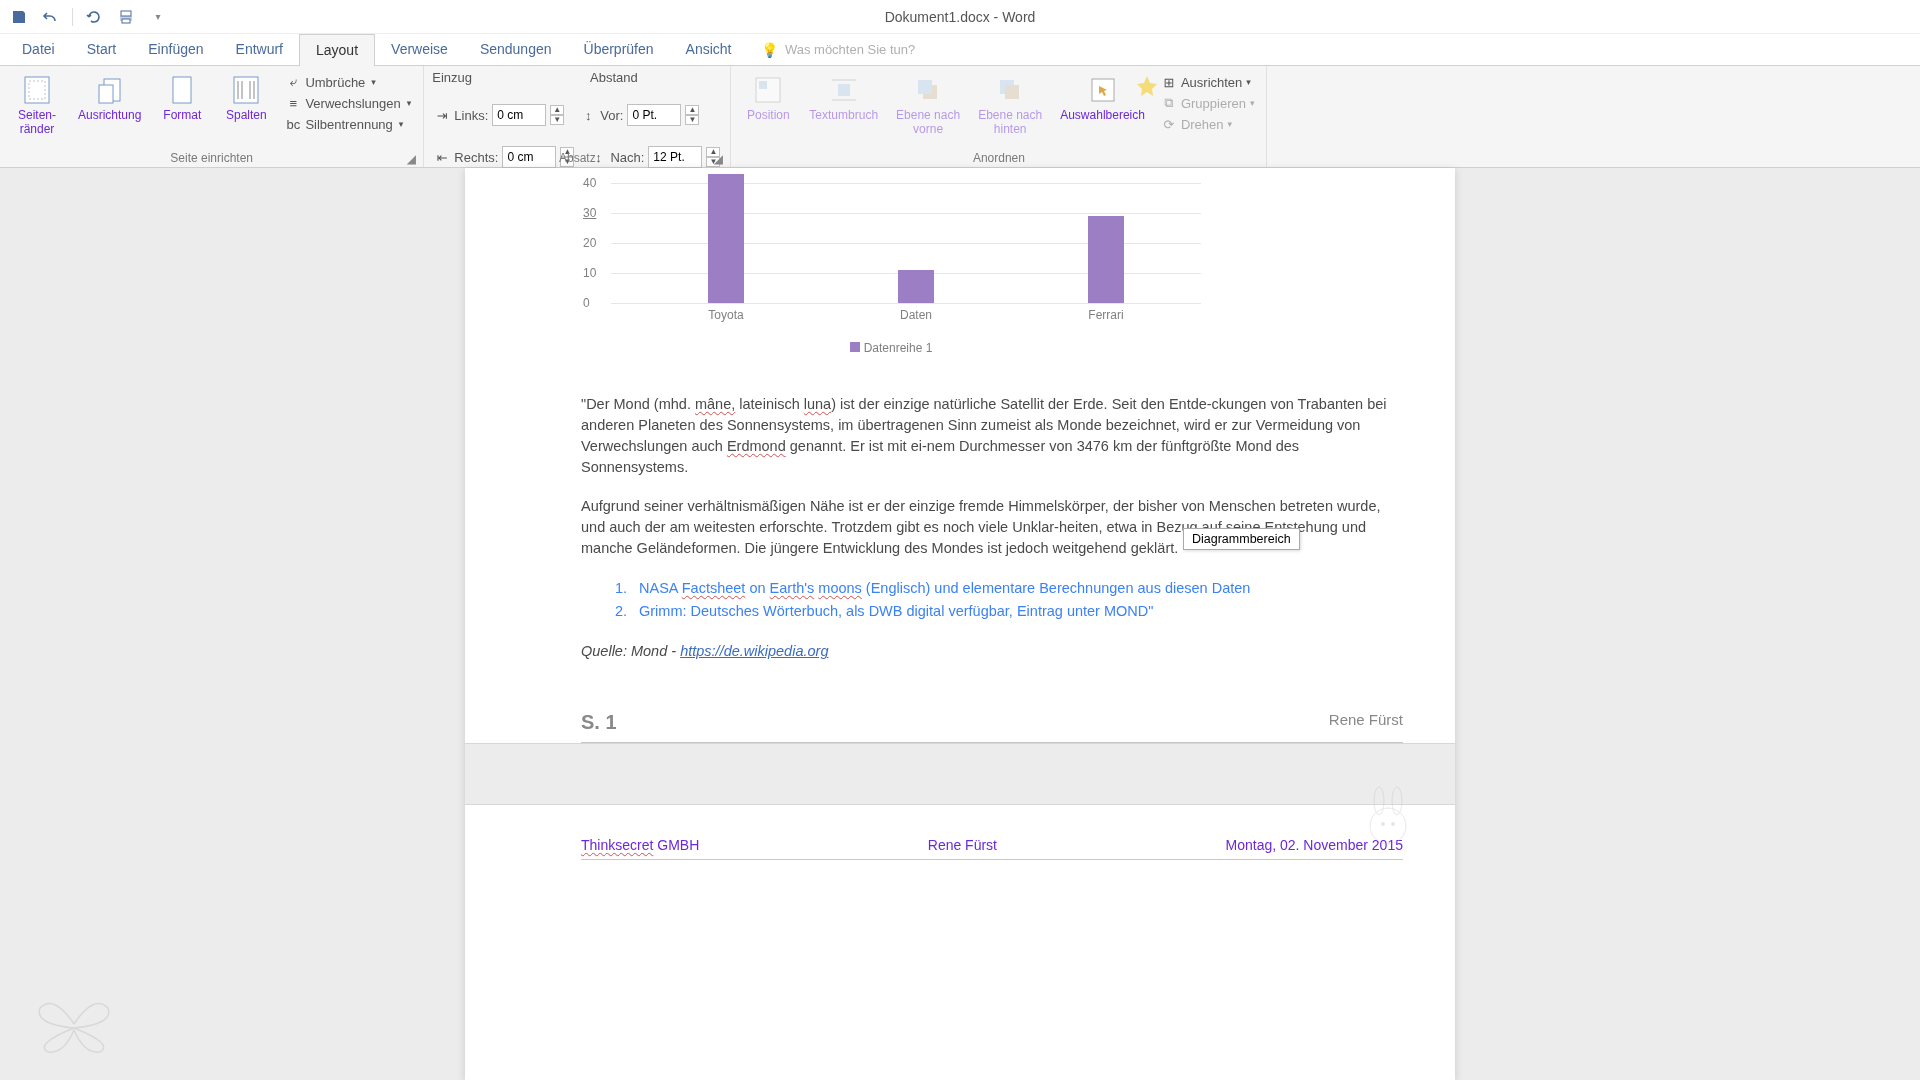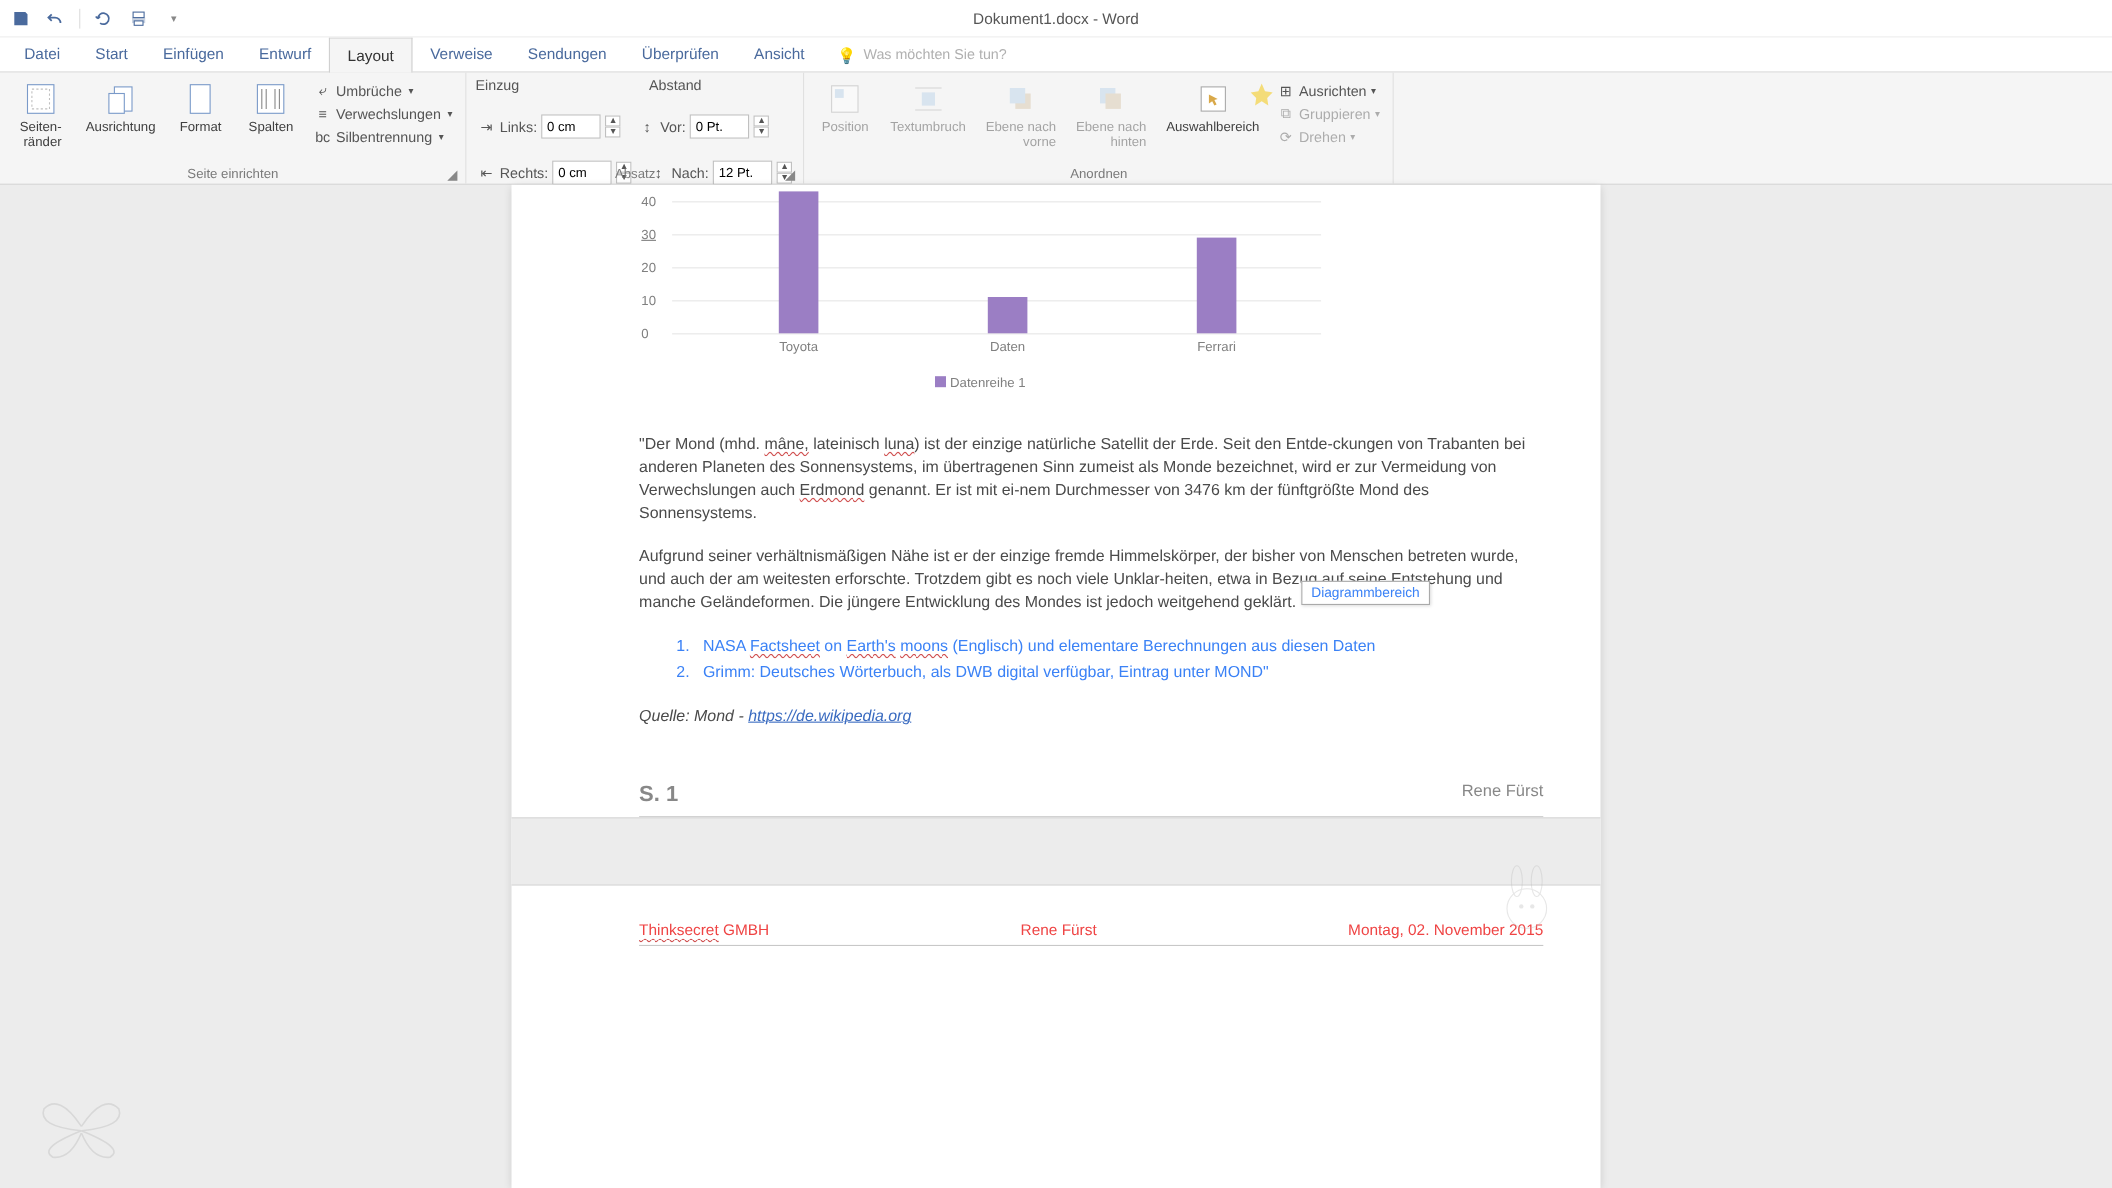--- a/index.html
+++ b/index.html
@@ -46,21 +46,21 @@
   .group-label {
     position:absolute; bottom:2px; left:0; right:0; text-align:center;
     font-size:12px; color:#7a7a7a;
   }
   .group-label .launcher { position:absolute; right:6px; bottom:1px; width:12px;height:12px; color:#888;}
   .bigbtn {
     display:flex; flex-direction:column; align-items:center; justify-content:flex-start;
     padding:4px 6px 0 6px; cursor:pointer; min-width:58px;
   }
   .bigbtn .ico { width:32px; height:32px; margin-bottom:3px; display:flex;align-items:center;justify-content:center;}
-  .bigbtn .lbl { font-size:12px; color:#404040; text-align:right; line-height:1.15; }
+  .bigbtn .lbl { font-size:12px; color:#6d28d9; text-align:center; line-height:1.15; }
   .bigbtn.dis { opacity:.45; cursor:default;}
   .stack { display:flex; flex-direction:column; gap:3px; padding-top:3px;}
   .rowbtn { display:flex; align-items:center; gap:4px; cursor:pointer; font-size:13px; color:#555; padding:1px 4px;}
   .rowbtn.dis { opacity:.45; cursor:default;}
   .small-ico { width:16px; height:16px; display:flex;align-items:center;justify-content:center;}
   .spinner { display:flex; align-items:center; gap:4px; font-size:13px; color:#555; padding:1px 2px;}
   .spinner input { width:54px; height:22px; border:1px solid #c0c0c0; padding:0 4px; font-size:12px;}
   .spinner .arrows { display:flex; flex-direction:column; }
   .spinner .arrows span { width:14px; height:10px; border:1px solid #c0c0c0; font-size:8px; line-height:8px; text-align:center; background:#fff; cursor:pointer;}
   .workspace {
@@ -88,24 +88,24 @@
   .para2 { margin-top:18px;}
   .squig { text-decoration: underline wavy #d05050 1px; text-underline-offset:2px;}
   ol.doc { margin:18px 0 0 50px; font-size:14.5px; color:#3b82f6; line-height:1.6;}
   ol.doc li { padding-left:8px;}
   .hlink { color:#3a6bc0; text-decoration:underline; }
   .src { font-style:italic; font-size:14.5px; color:#4a4a4a; margin-top:20px;}
   .footer1 { display:flex; justify-content:space-between; margin-top:52px; padding-bottom:8px; border-bottom:1px solid #c8c8c8; font-size:15px;}
   .pg { color:#888; font-weight:600; font-size:20px;}
   .author { color:#888;}
   .gap { height:62px; background:#ececec; margin:0 -52px 0 -116px; border-top:1px solid #d8d8d8; border-bottom:1px solid #d8d8d8;}
-  .header2 { display:flex; justify-content:space-between; padding-top:32px; font-size:14px; color:#ef4444; border-bottom:1px solid #c8c8c8; padding-bottom:6px;}
+  .header2 { display:flex; justify-content:space-between; padding-top:32px; font-size:14px; color:#6d28d9; border-bottom:1px solid #c8c8c8; padding-bottom:6px;}
   .tooltip {
     position:absolute; background:#fff; border:1px solid #aaa; padding:3px 8px;
-    font-size:12.5px; color:#3b82f6; box-shadow:1px 1px 3px rgba(0,0,0,.15);
+    font-size:12.5px; color:#000000; box-shadow:1px 1px 3px rgba(0,0,0,.15);
   }
   .bunny { position:absolute; right:-20px; top:-24px; opacity:.35;}
   .butterfly { position:absolute; left:34px; bottom:24px; opacity:.4;}
   .cursor-star {
     position:absolute; width:20px; height:20px;
   }
   svg { display:block; }
 </style>
 </head>
 <body>

